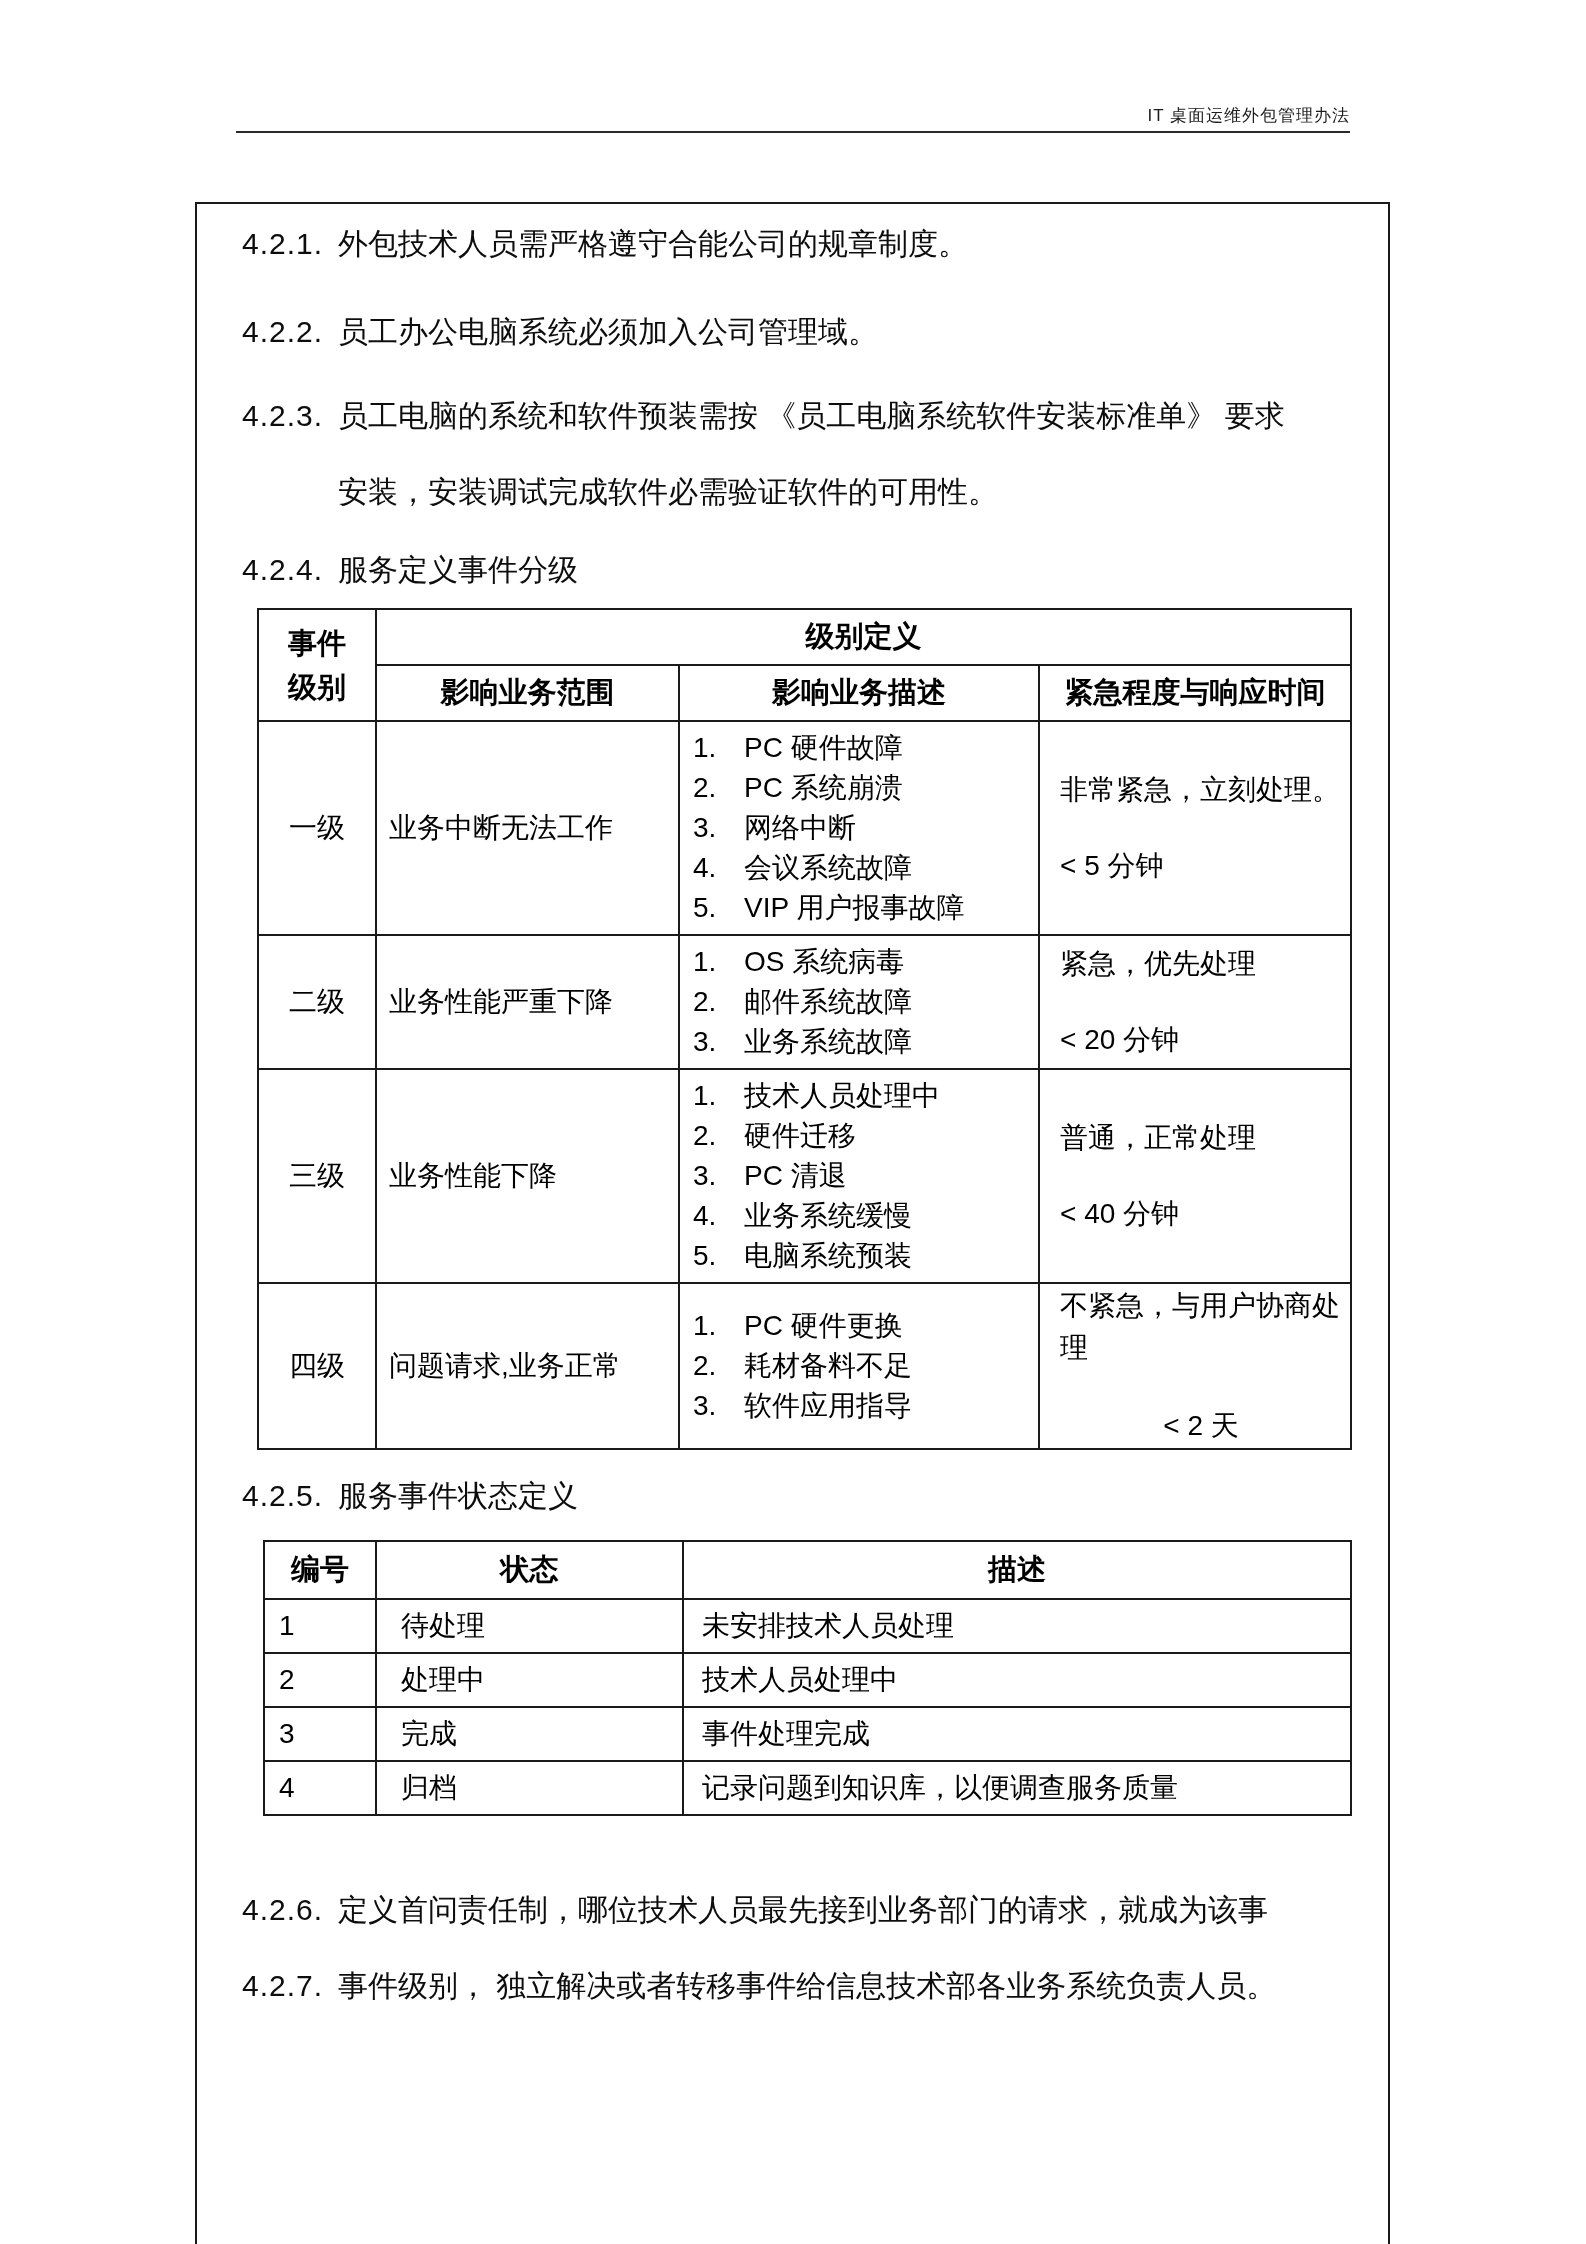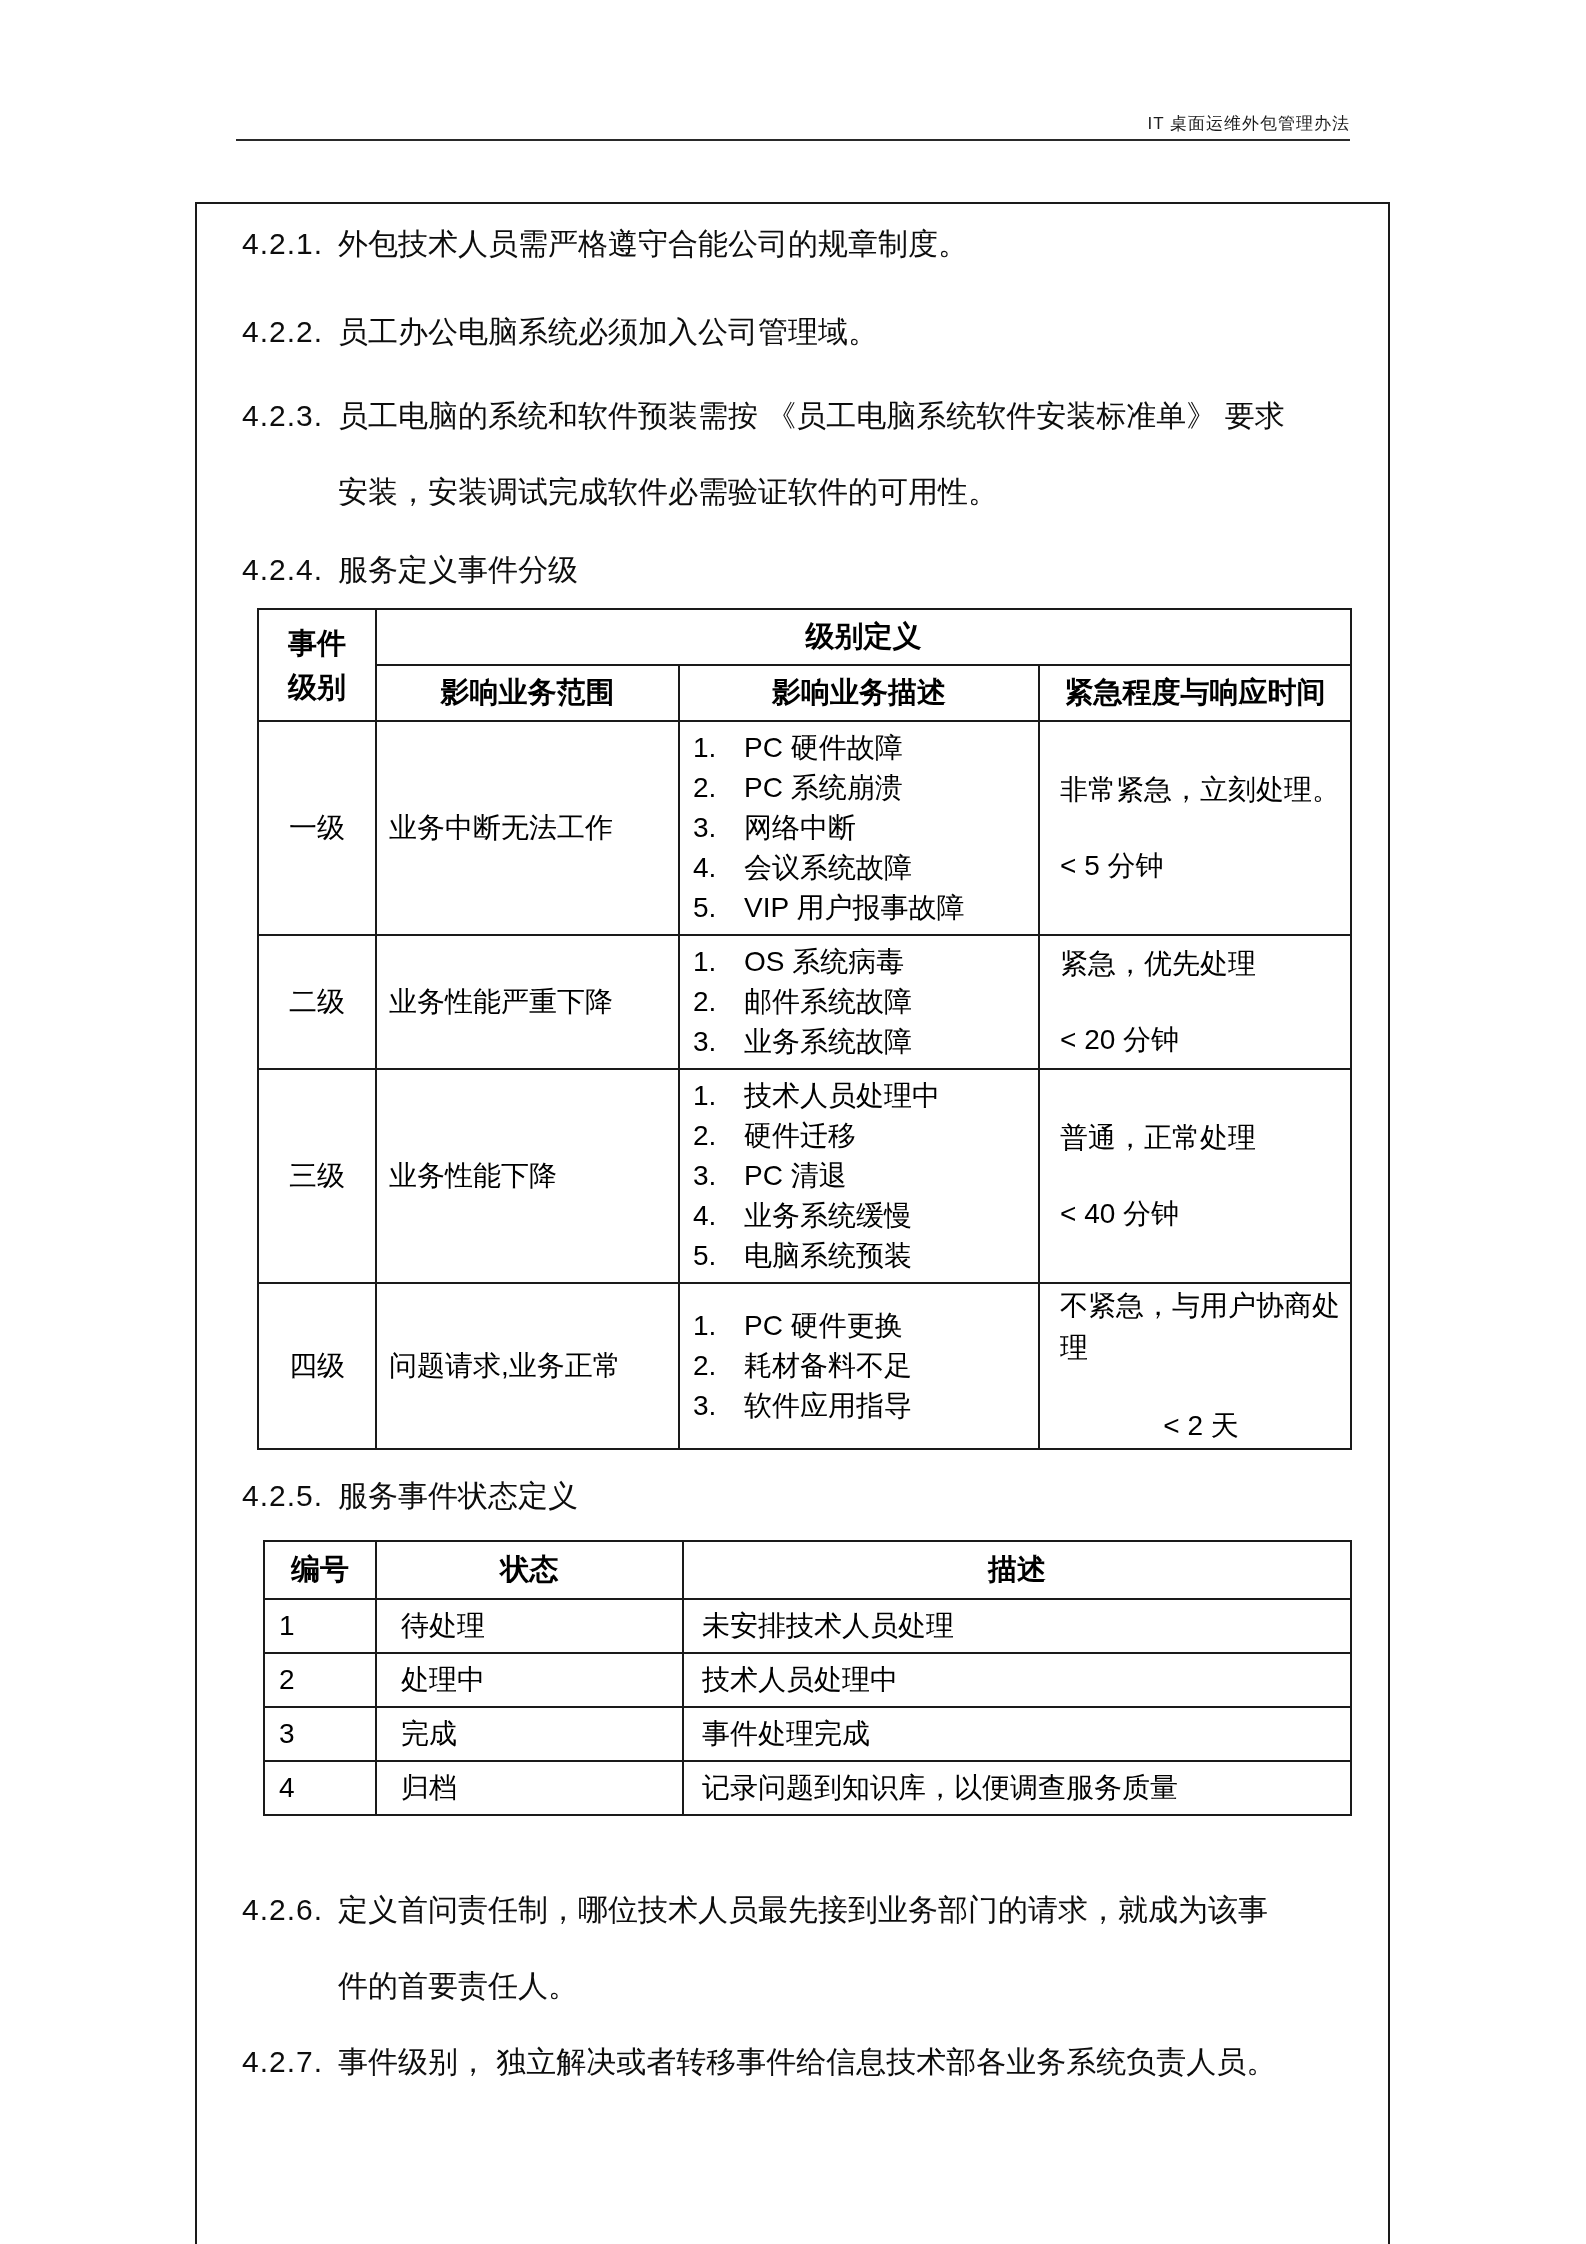--- a/index.html
+++ b/index.html
@@ -2,21 +2,21 @@
 <html><head>
 <meta charset="utf-8">
 <style>
   html,body{margin:0;padding:0;background:#fff;}
   .page{
     position:relative;width:1586px;height:2244px;background:#ffffff;
     font-family:"Liberation Sans",sans-serif;color:#000;overflow:hidden;
   }
   
   .hdr{
-    position:absolute;left:236px;top:112px;width:1114px;
+    position:absolute;left:236px;top:104px;width:1114px;
     border-bottom:2px solid #2a2a2a;text-align:right;
     font-size:17px;letter-spacing:1px;padding-bottom:4px;color:#1c1c1c;
   }
   
   .box{
     position:absolute;left:195px;top:202px;width:1195px;height:2136px;
     border:2px solid #1a1a1a;border-bottom-width:3px;
     box-sizing:border-box;padding:2px 36px 0 45px;
   }
   
@@ -217,21 +217,20 @@
         <td class="st">归档</td>
         <td class="ds">记录问题到知识库，以便调查服务质量</td>
       </tr>
     </tbody>
       </table>
 
     <div class="section mt56">
       <span class="num">4.2.6.</span>
       <div class="body">
         <div>定义首问责任制，哪位技术人员最先接到业务部门的请求，就成为该事</div>
-        <div>件的首要责任人。</div>
       </div>
     </div>
 
     <div class="section">
       <span class="num">4.2.7.</span>
       <div class="body">
         <div>事件级别， 独立解决或者转移事件给信息技术部各业务系统负责人员。</div>
       </div>
     </div>
 

